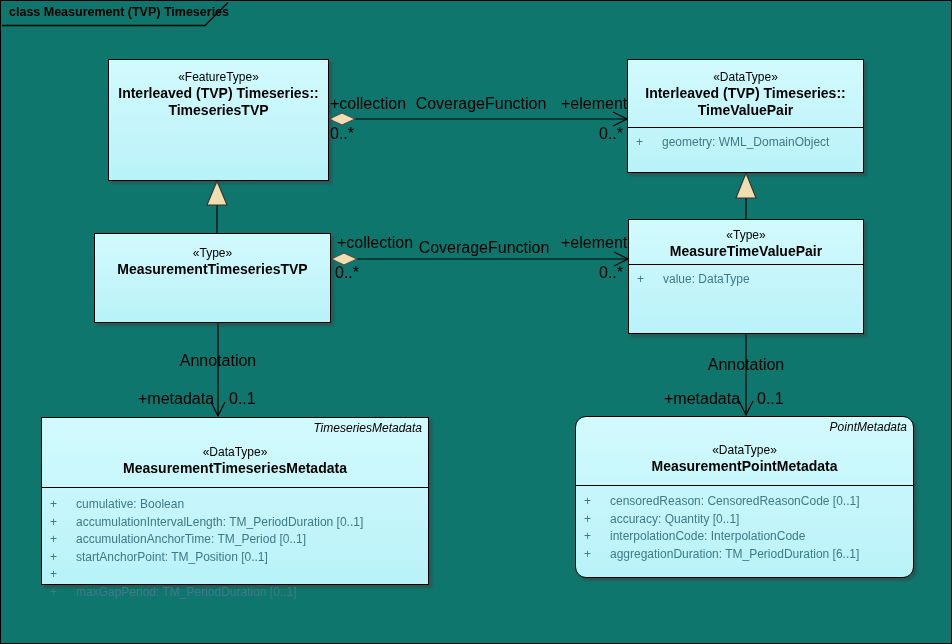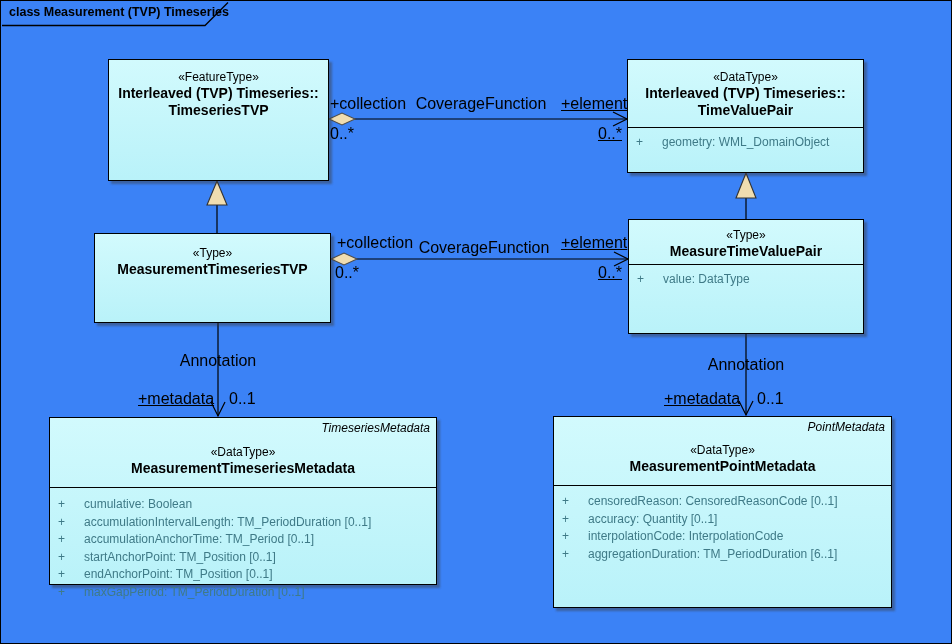--- a/index.html
+++ b/index.html
@@ -1,17 +1,17 @@
 <!DOCTYPE html>
 <html><head>
 <meta charset="utf-8">
 <style>
   html,body{margin:0;padding:0;background:#fff;}
   .canvas{
-    position:relative;width:952px;height:644px;background:#3b82f6;
+    position:relative;width:952px;height:644px;background:#0f766e;
     border:1px solid #000;box-sizing:border-box;overflow:hidden;
     font-family:"Liberation Sans",sans-serif;color:#000;
   }
   svg.overlay{position:absolute;left:0;top:0;width:952px;height:644px;}
   .frame-title{
     position:absolute;left:8px;top:4px;font-size:12.5px;font-weight:700;
   }
   .uml-class{
     position:absolute;box-sizing:border-box;border:1px solid #000;
     background:linear-gradient(to bottom,#d2fafd 0%,#b9f2f9 100%);
@@ -22,21 +22,21 @@
   .stereotype{font-size:12px;line-height:16px;}
   .cname{font-size:14px;font-weight:700;line-height:17px;}
   .tag{
     position:absolute;right:6px;top:3px;font-size:12px;font-style:italic;
   }
   .attrs{box-sizing:border-box;padding:6px 6px 0 8px;}
   .arow{display:flex;font-size:12px;line-height:17.5px;color:#3f7a87;}
   .arow .vis{width:26px;flex:none;}
   .conn-label{position:absolute;font-size:16px;line-height:15px;white-space:nowrap;}
   .center{transform:translateX(-50%);text-align:right;}
-  .ralign{text-align:center;text-decoration:underline;}
+  .ralign{text-align:right;}
 </style>
 </head>
 <body>
 
 <div class="canvas">
 
   <svg class="overlay">
 
     <path d="M1,24.5 H204 L227,1.5" fill="none" stroke="#000" stroke-width="1.3"></path>
 
@@ -110,21 +110,21 @@
       <div class="cname">MeasureTimeValuePair</div>
     </div>
     <div class="attrs">
       <div class="arow">
         <span class="vis">+</span>
         <span>value: DataType</span>
       </div>
     </div>
   </div>
 
-  <div class="uml-class" style="left:40px;top:416px;width:388px;height:168px;margin-left:8px;">
+  <div class="uml-class" style="left:40px;top:416px;width:388px;height:168px;">
     <div class="hdr with-sep" style="height:70px;padding-top:26px;">
       <div class="tag">TimeseriesMetadata</div>
       <div class="stereotype">«DataType»</div>
       <div class="cname">MeasurementTimeseriesMetadata</div>
     </div>
     <div class="attrs" style="padding-top:8px;">
       <div class="arow">
         <span class="vis">+</span>
         <span>cumulative: Boolean</span>
       </div>
@@ -135,30 +135,29 @@
       <div class="arow">
         <span class="vis">+</span>
         <span>accumulationAnchorTime: TM_Period [0..1]</span>
       </div>
       <div class="arow">
         <span class="vis">+</span>
         <span>startAnchorPoint: TM_Position [0..1]</span>
       </div>
       <div class="arow">
         <span class="vis">+</span>
-        <span>endAnchorPoint: TM_Position [0..1]</span>
       </div>
       <div class="arow">
         <span class="vis">+</span>
         <span>maxGapPeriod: TM_PeriodDuration [0..1]</span>
       </div>
     </div>
   </div>
 
-  <div class="uml-class" style="left:552px;top:415px;width:339px;height:192px;">
+  <div class="uml-class" style="left:574px;top:415px;width:339px;height:162px;border-radius:11px;">
     <div class="hdr with-sep" style="height:69px;padding-top:25px;">
       <div class="tag">PointMetadata</div>
       <div class="stereotype">«DataType»</div>
       <div class="cname">MeasurementPointMetadata</div>
     </div>
     <div class="attrs" style="padding-top:7px;">
       <div class="arow">
         <span class="vis">+</span>
         <span>censoredReason: CensoredReasonCode [0..1]</span>
       </div>

